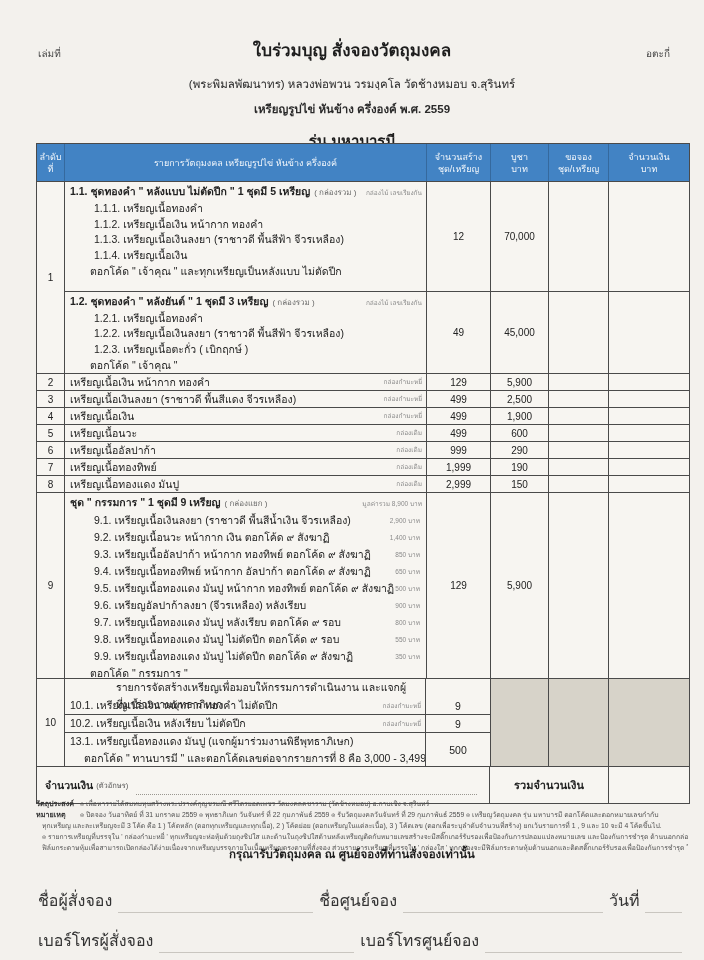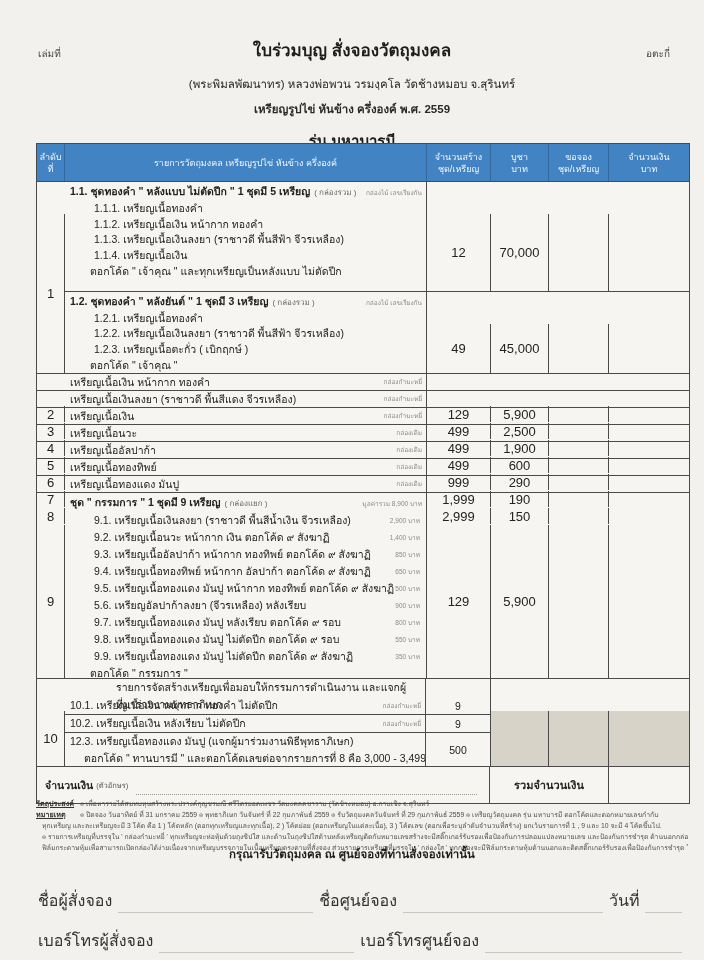--- a/index.html
+++ b/index.html
@@ -19,21 +19,21 @@
   .band{display:flex;border-bottom:1px solid #4a4a4a;box-sizing:border-box;}
   .band.last-band{border-bottom:none;}
   .c{border-right:1px solid #4a4a4a;box-sizing:border-box;overflow:hidden;}
   .c.lastc{border-right:none;}
   .w-no{width:28px;flex:none;}
   .w-desc{flex:1;min-width:0;}
   .w-made{width:64px;flex:none;}
   .w-price{width:58px;flex:none;}
   .w-res{width:60px;flex:none;}
   .w-amt{width:80px;flex:none;}
-  .num{display:flex;align-items:center;justify-content:center;font-size:13px;color:#222;margin-top:32px;}
+  .num{display:flex;align-items:center;justify-content:center;font-size:10px;color:#222;}
   
   .thead{height:38px;background:#4283c4;}
   .thead .c{display:flex;flex-direction:column;align-items:center;justify-content:center;
             color:#f4f8fc;font-size:9px;line-height:12px;text-align:center;border-right-color:#35699e;}
   
   .h192{height:192px;}
   .stack{flex:1;display:flex;flex-direction:column;min-width:0;}
   .block{display:flex;min-width:0;}
   .b11{height:111px;border-bottom:1px solid #4a4a4a;}
   .b12{flex:1;}
@@ -76,21 +76,21 @@
   .h36{height:36px;}
   .tleft{flex:1;display:flex;align-items:center;padding:0 12px 0 8px;}
   .tlabel{font-size:10.5px;font-weight:bold;white-space:nowrap;}
   .tlabel-sub{font-size:7.5px;color:#555;margin-left:3px;white-space:nowrap;}
   .dots{flex:1;border-bottom:1px dotted #9a9790;height:55%;margin-left:8px;}
   .w-sum{width:119px;flex:none;display:flex;align-items:center;justify-content:center;
          font-size:11px;font-weight:bold;}
   
   .notes{position:absolute;left:36px;top:798px;width:652px;font-size:6.8px;line-height:11px;color:#4d4d4d;}
   .nline{white-space:nowrap;overflow:hidden;}
-  .nline b{display:inline-block;min-width:44px;color:#333;font-size:7.2px;text-decoration:underline;}
+  .nline b{display:inline-block;min-width:44px;color:#333;font-size:7.2px;}
   .nline.cont{margin-left:6px;}
   .pickup{position:absolute;left:0;top:845px;width:100%;text-align:center;
           font-size:11.5px;font-weight:bold;color:#1d1d1d;}
   
   .sigrow{position:absolute;left:38px;right:16px;display:flex;align-items:flex-end;font-size:16px;color:#333;}
   .sigA{top:888px;}
   .sigB{top:928px;}
   .ln{border-bottom:1px solid #c9c6c0;height:13px;box-sizing:border-box;margin:0 6px;}
   .ln1{width:195px;}
   .ln2{width:200px;}
@@ -301,21 +301,21 @@
               <span class="t">9.4.  เหรียญเนื้อทองทิพย์ หน้ากาก อัลปาก้า ตอกโค้ด ๙ สังฆาฏิ</span>
               <span class="r9-price">650 บาท</span>
             </div>
 
             <div class="r9-item">
               <span class="t">9.5.  เหรียญเนื้อทองแดง มันปู หน้ากาก ทองทิพย์ ตอกโค้ด ๙ สังฆาฏิ</span>
               <span class="r9-price">500 บาท</span>
             </div>
 
             <div class="r9-item">
-              <span class="t">5.6.  เหรียญอัลปาก้าลงยา (จีวรเหลือง) หลังเรียบ</span>
+              <span class="t">9.6.  เหรียญอัลปาก้าลงยา (จีวรเหลือง) หลังเรียบ</span>
               <span class="r9-price">900 บาท</span>
             </div>
 
             <div class="r9-item">
               <span class="t">9.7.  เหรียญเนื้อทองแดง มันปู หลังเรียบ ตอกโค้ด ๙ รอบ</span>
               <span class="r9-price">800 บาท</span>
             </div>
 
             <div class="r9-item">
               <span class="t">9.8.  เหรียญเนื้อทองแดง มันปู ไม่ตัดปีก ตอกโค้ด ๙ รอบ</span>
@@ -362,21 +362,21 @@
                   <span class="box-note">กล่องกำมะหยี่</span>
                 </div>
                 <div class="r10-extra"></div>
               </div>
               <div class="q">9</div>
             </div>
 
             <div class="r10row">
               <div class="d">
                 <div class="r10-main">
-                  <span class="t">12.3.  เหรียญเนื้อทองแดง มันปู (แจกผู้มาร่วมงานพิธีพุทธาภิเษก)</span>
+                  <span class="t">13.1.  เหรียญเนื้อทองแดง มันปู (แจกผู้มาร่วมงานพิธีพุทธาภิเษก)</span>
                   <span class="box-note"></span>
                 </div>
                 <div class="r10-extra">ตอกโค้ด " ทานบารมี " และตอกโค้ดเลขต่อจากรายการที่ 8 คือ 3,000 - 3,499</div>
               </div>
               <div class="q">500</div>
             </div>
           </div>
       </div>
       <div class="c w-price num grey"></div>
       <div class="c w-res num grey"></div>

